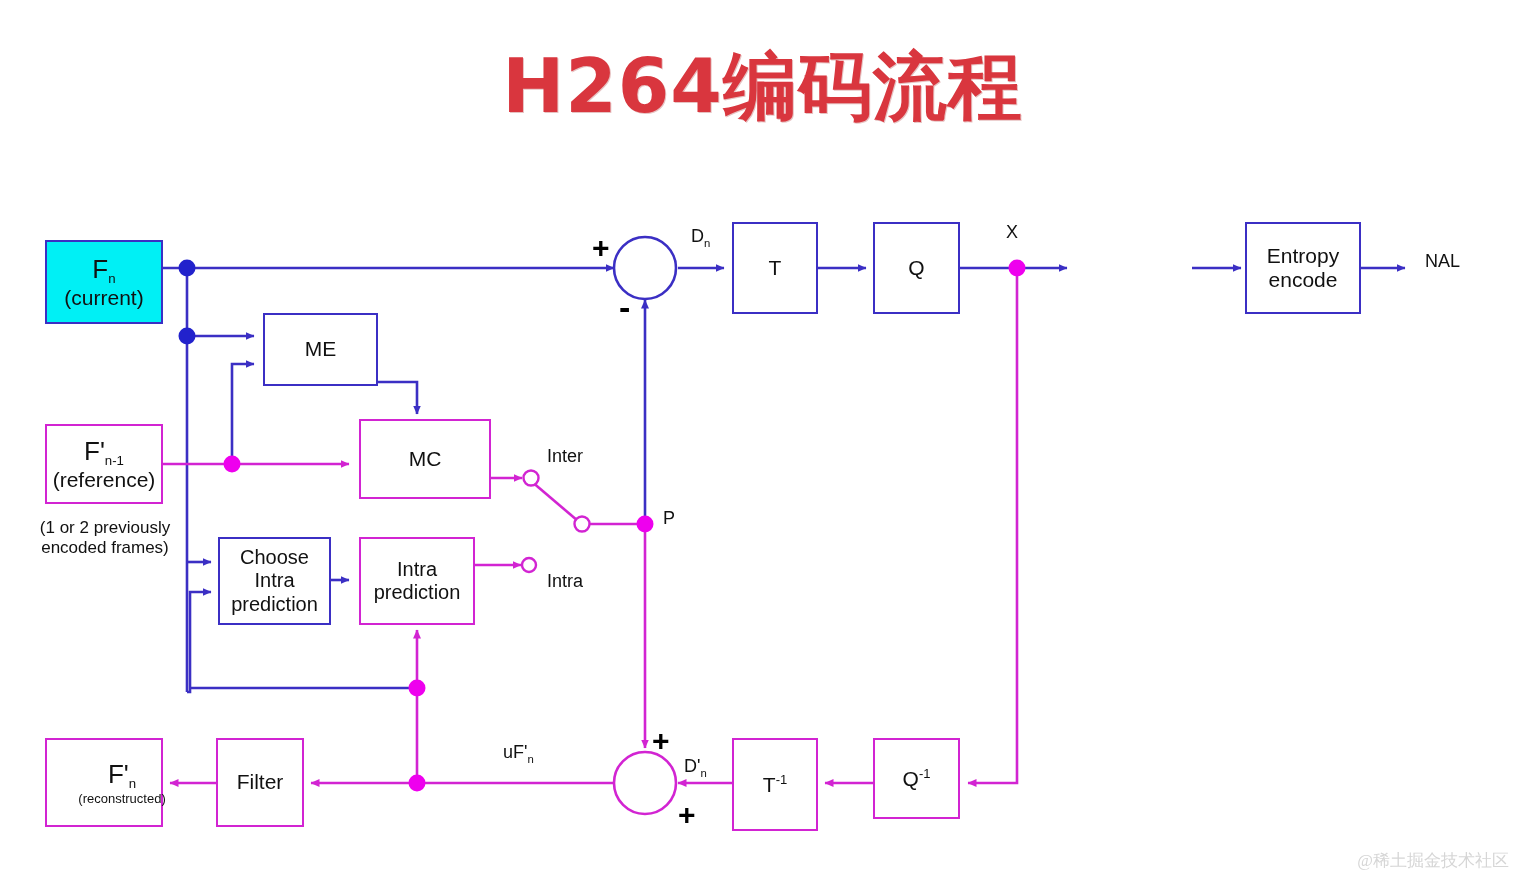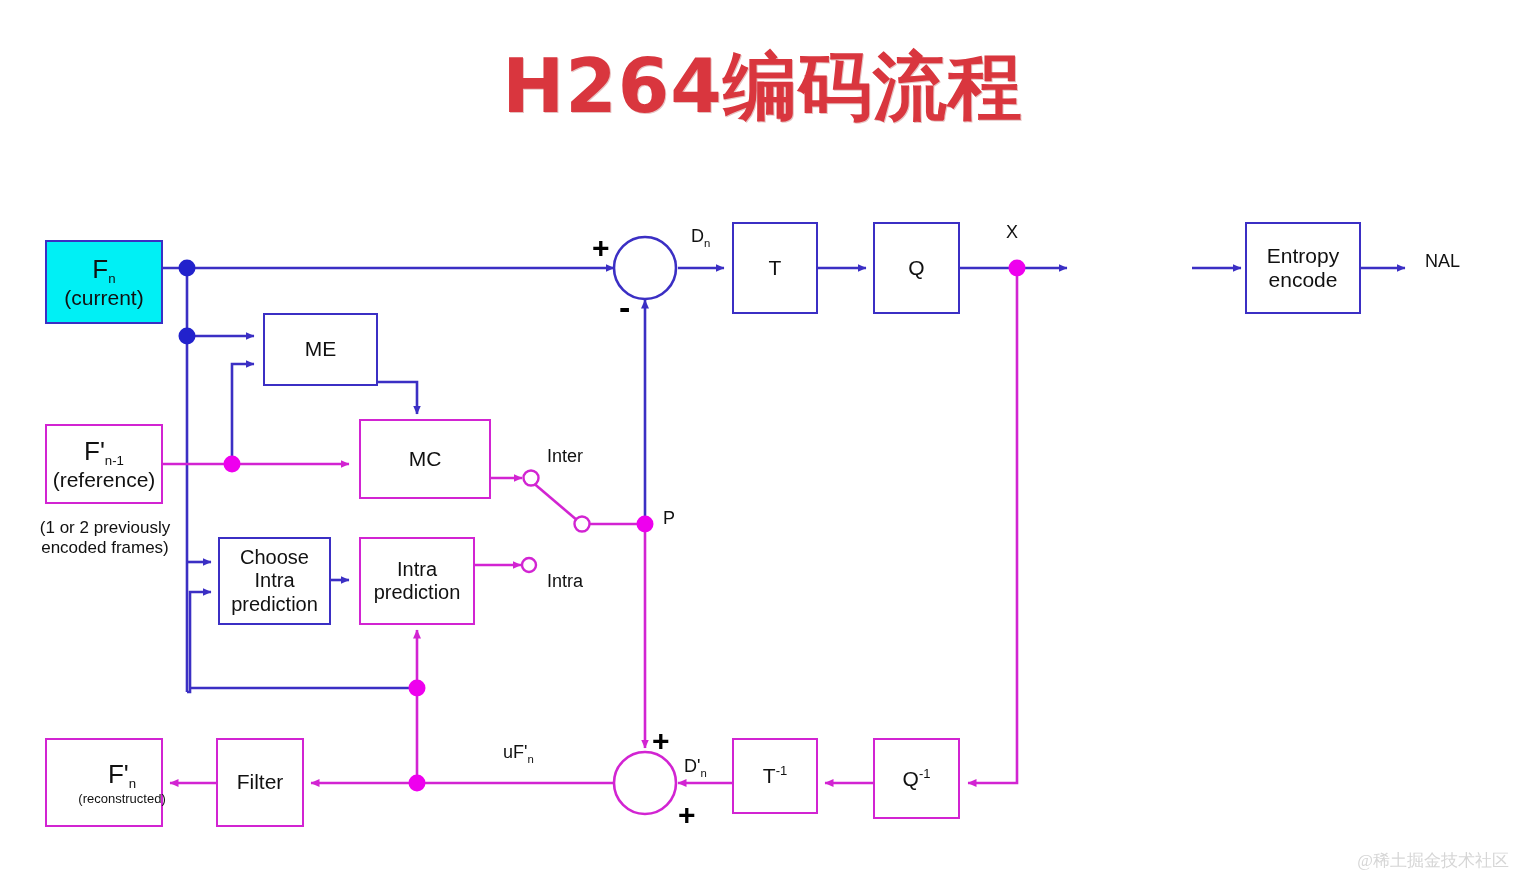--- a/index.html
+++ b/index.html
@@ -220,21 +220,21 @@
   <div class="node-box blue" style="left:873px; top:222px; width:87px; height:92px;">
     <span>Q</span>
   </div>
 
 
   <div class="node-box blue" style="left:1245px; top:222px; width:116px; height:92px; white-space:pre-line;">
     <span>Entropy
 encode</span>
   </div>
 
-  <div class="node-box magenta" style="left:732px; top:738px; width:86px; height:76px;">
+  <div class="node-box magenta" style="left:732px; top:738px; width:86px; height:93px;">
     <span><span>T</span><sup>-1</sup></span>
   </div>
 
   <div class="node-box magenta" style="left:873px; top:738px; width:87px; height:81px;">
     <span><span>Q</span><sup>-1</sup></span>
   </div>
 
   <div class="node-box magenta" style="left:216px; top:738px; width:88px; height:89px;">
     <span>Filter</span>
   </div>

